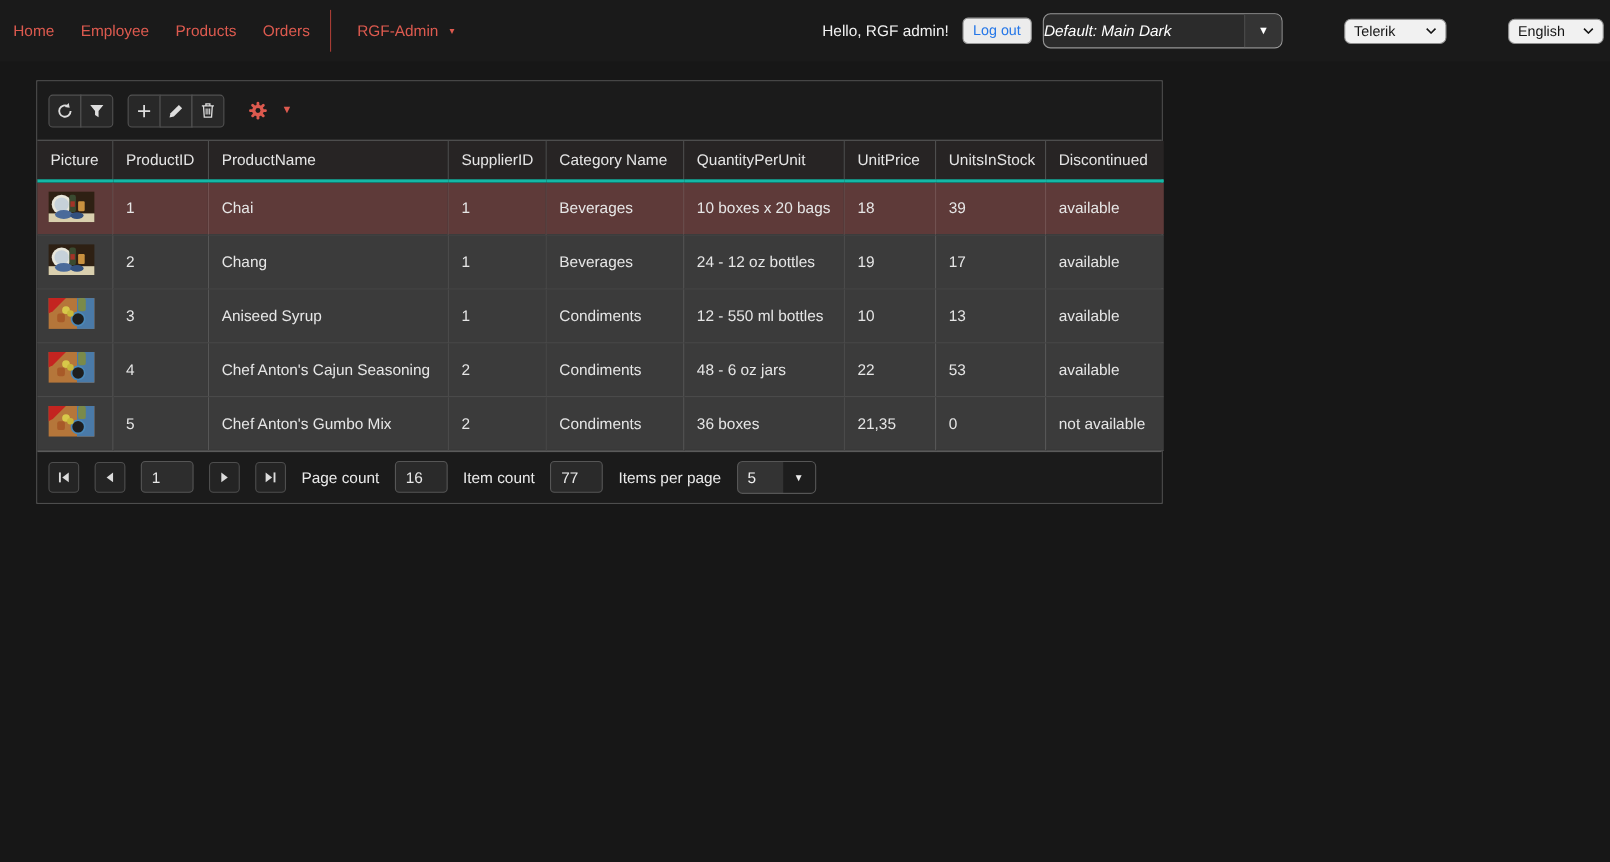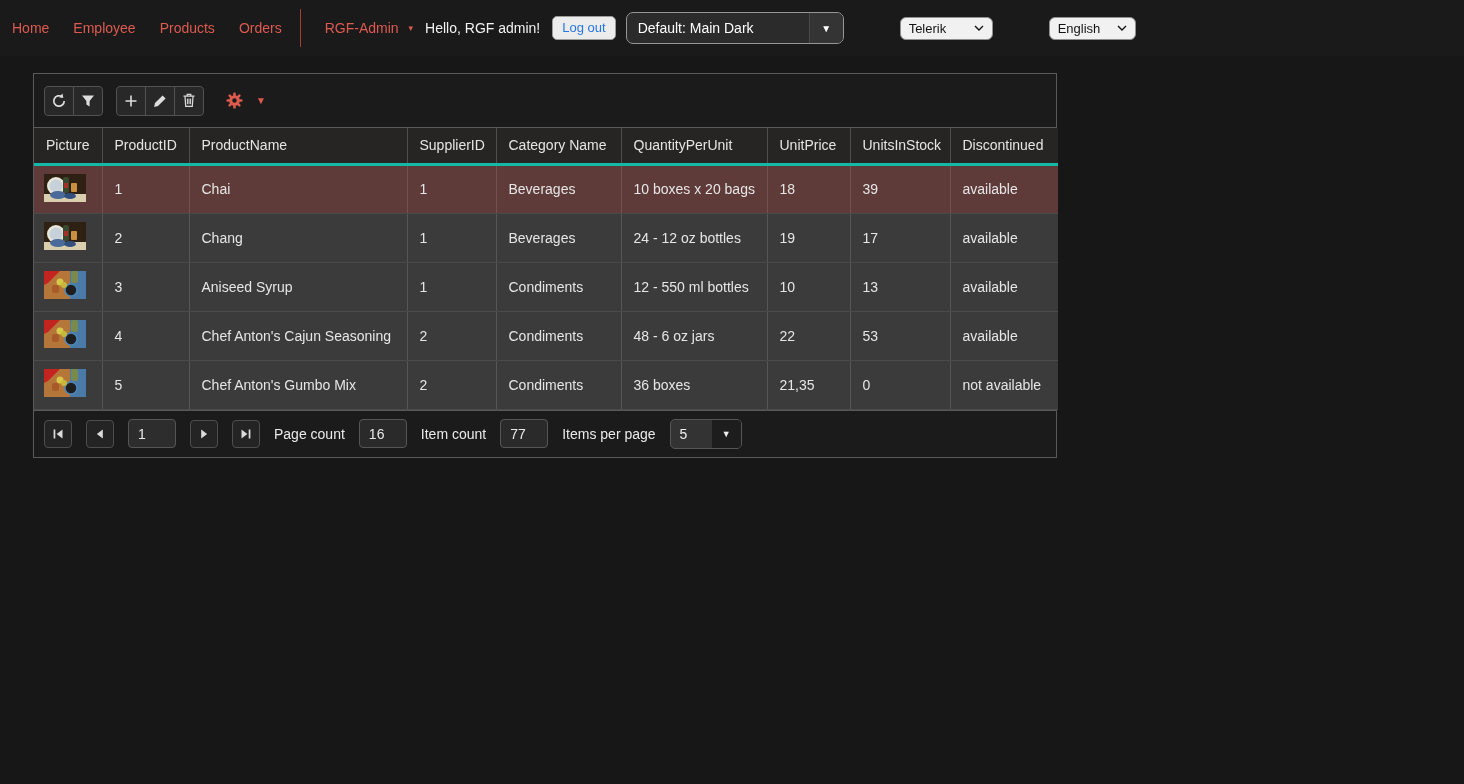--- a/index.html
+++ b/index.html
@@ -9,21 +9,21 @@
     background:#171717;
     font-family:"Liberation Sans", sans-serif;
     color:#e8e8e8;
     overflow:hidden;
     position:relative;
   }
 
   
   .topbar {
     height:56px;
-    display:flex; align-items:center; 
+    display:flex; align-items:center; justify-content:space-between;
     padding:0 6px 0 12px;
     background:#1a1a1a;
   }
   .nav-left { display:flex; align-items:center; }
   .nav-link {
     color:#dd5a4f; font-size:14px; text-decoration:none;
     padding:0 12px; cursor:pointer;
   }
   .nav-link:first-child { padding-left:0; }
   .nav-sep { width:1px; height:38px; background:#a63c34; margin:0 12px 0 6px; }
@@ -39,21 +39,21 @@
     font-family:"Liberation Sans", sans-serif;
     cursor:pointer;
   }
   .theme-dd {
     width:218px; height:32px;
     background:#2b2b2b;
     border:1px solid #969696; border-radius:7px;
     display:flex; align-items:stretch; overflow:hidden;
     cursor:pointer;
   }
-  .theme-dd .val { flex:1; display:flex; align-items:center; padding-left:11px; font-size:14px; color:#fff; }
+  .theme-dd .val { flex:1; display:flex; align-items:center; font-size:14px; color:#fff;font-style:italic; }
   .theme-dd .dd-btn {
     width:34px; background:#343434; border-left:1px solid #4a4a4a;
     display:flex; align-items:center; justify-content:center;
     color:#fff; font-size:10px;
   }
   .native-select {
     height:23px; background:#f1f1f1; color:#141414;
     border:1px solid #8f8f8f; border-radius:6px;
     display:flex; align-items:center; justify-content:space-between;
     font-size:13px; padding:0 8px; cursor:pointer;margin-left:46px;

